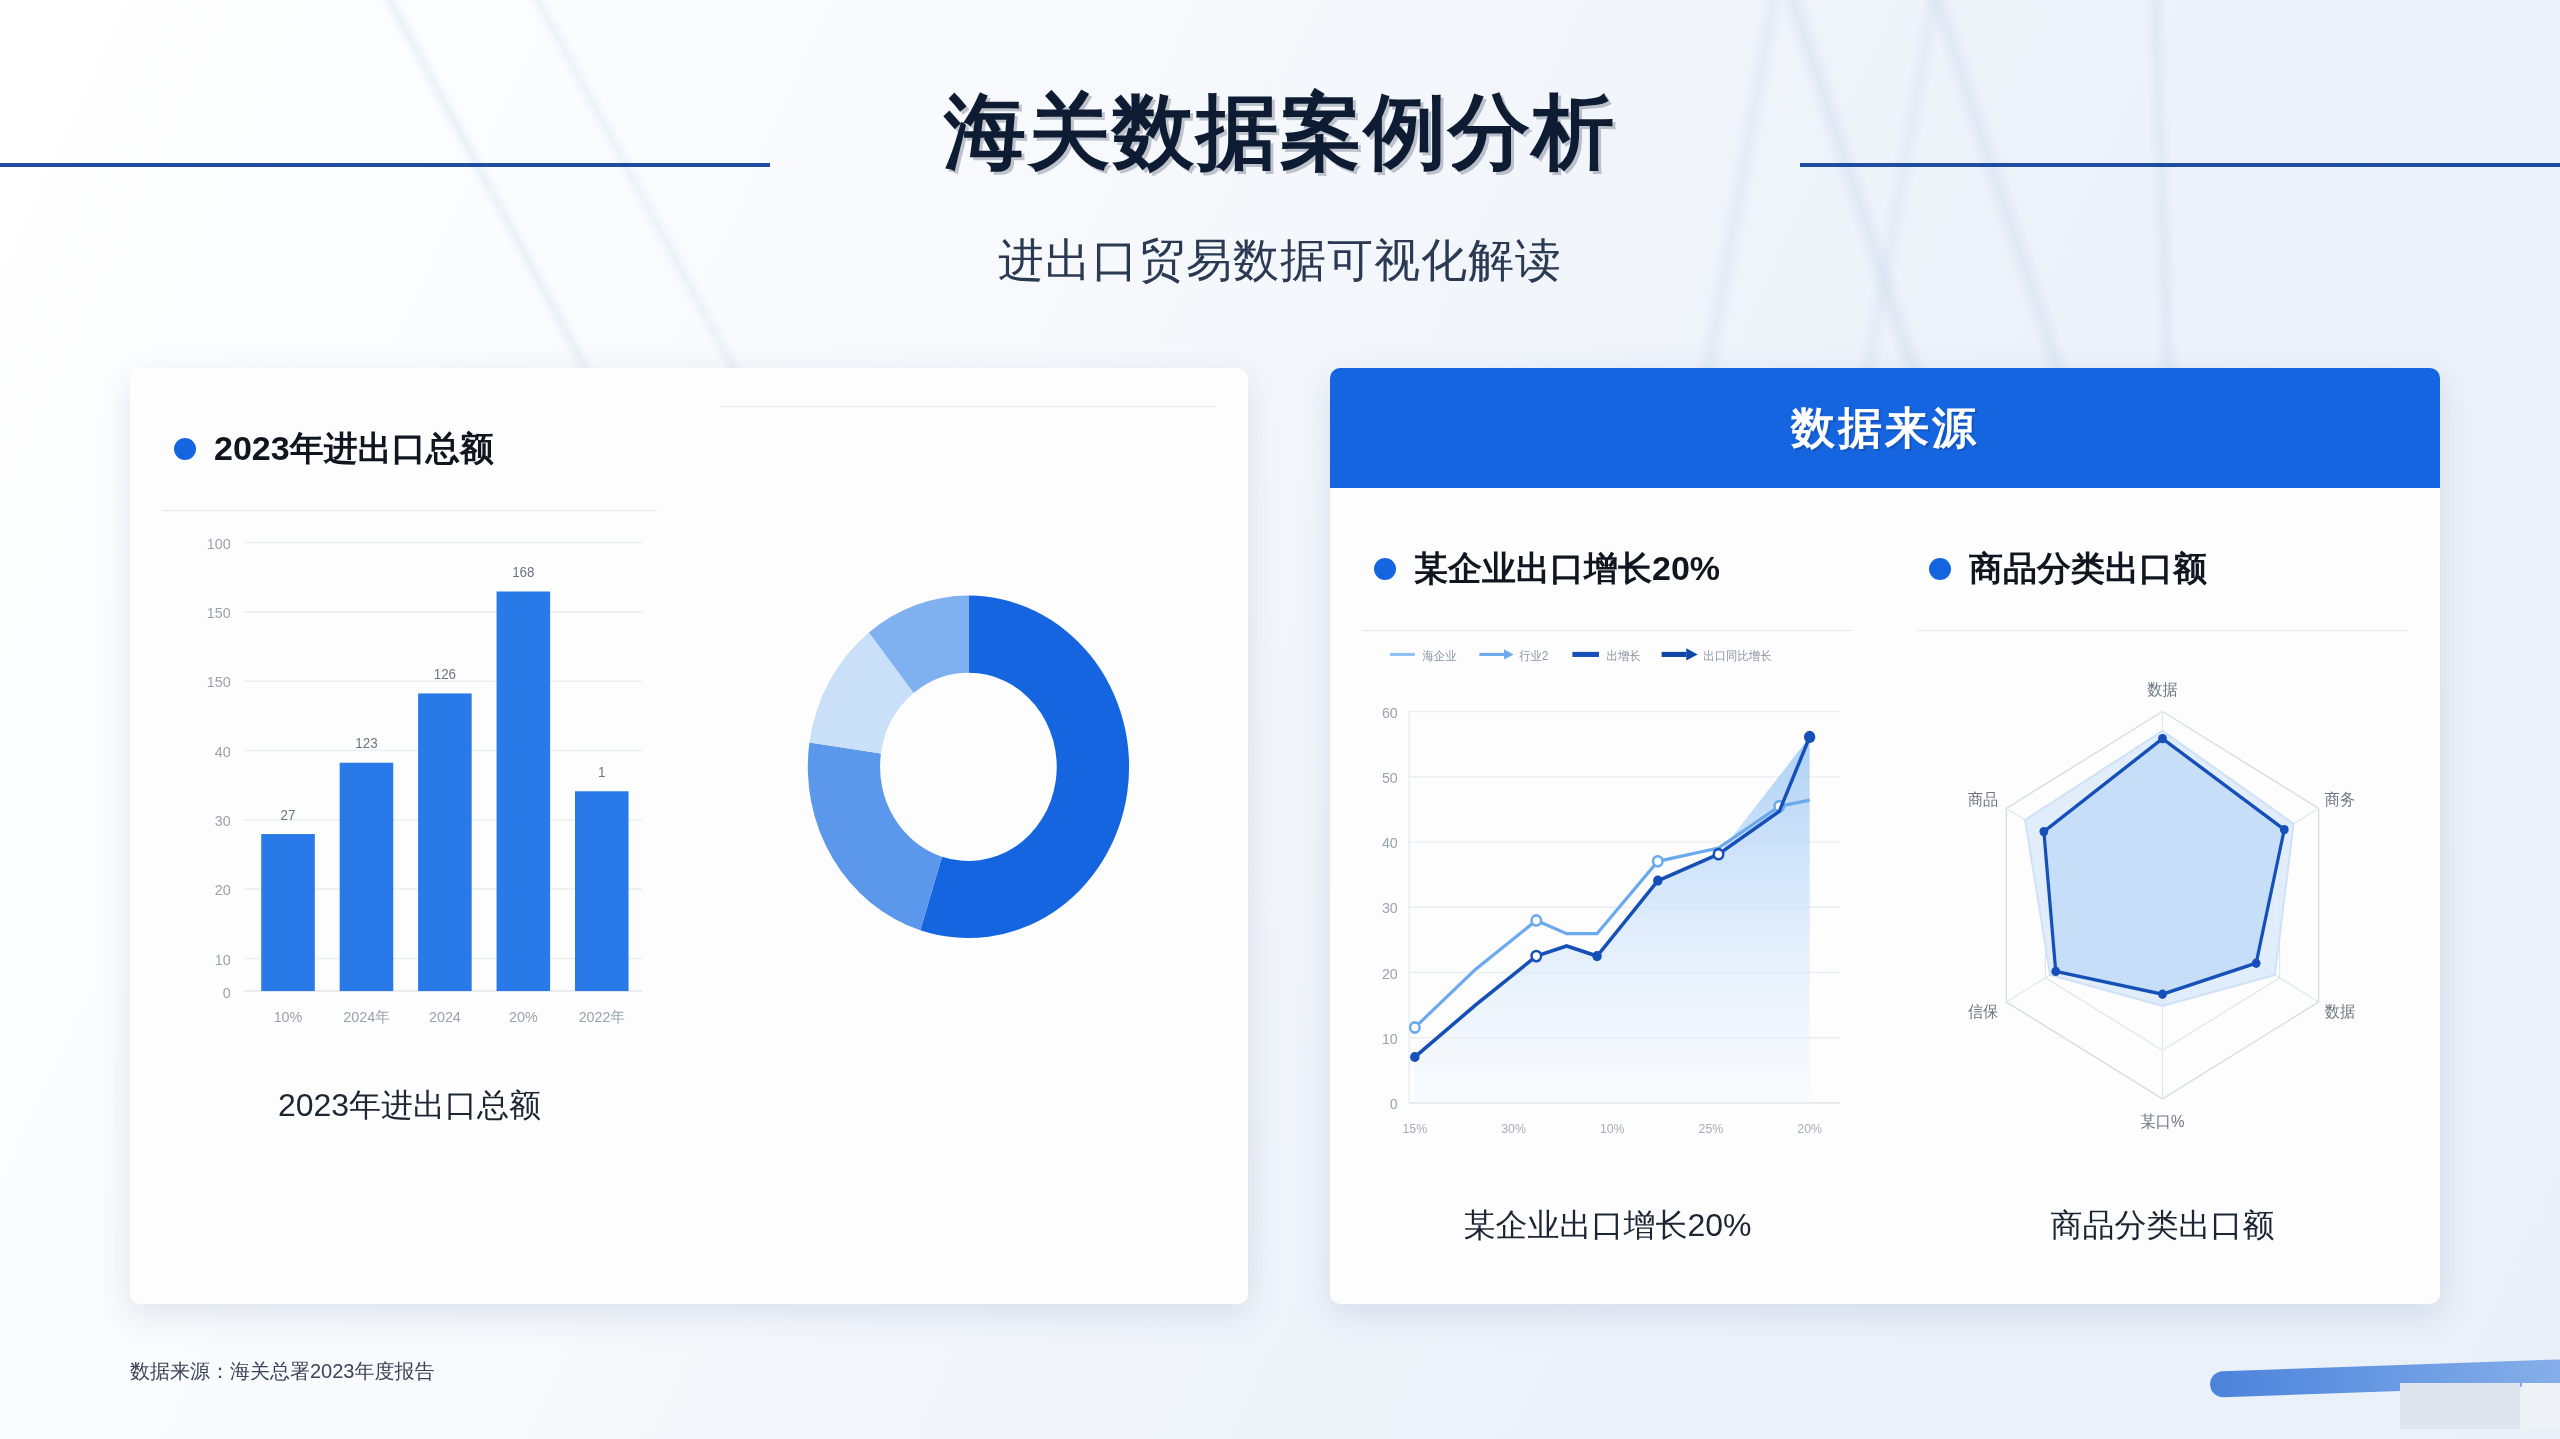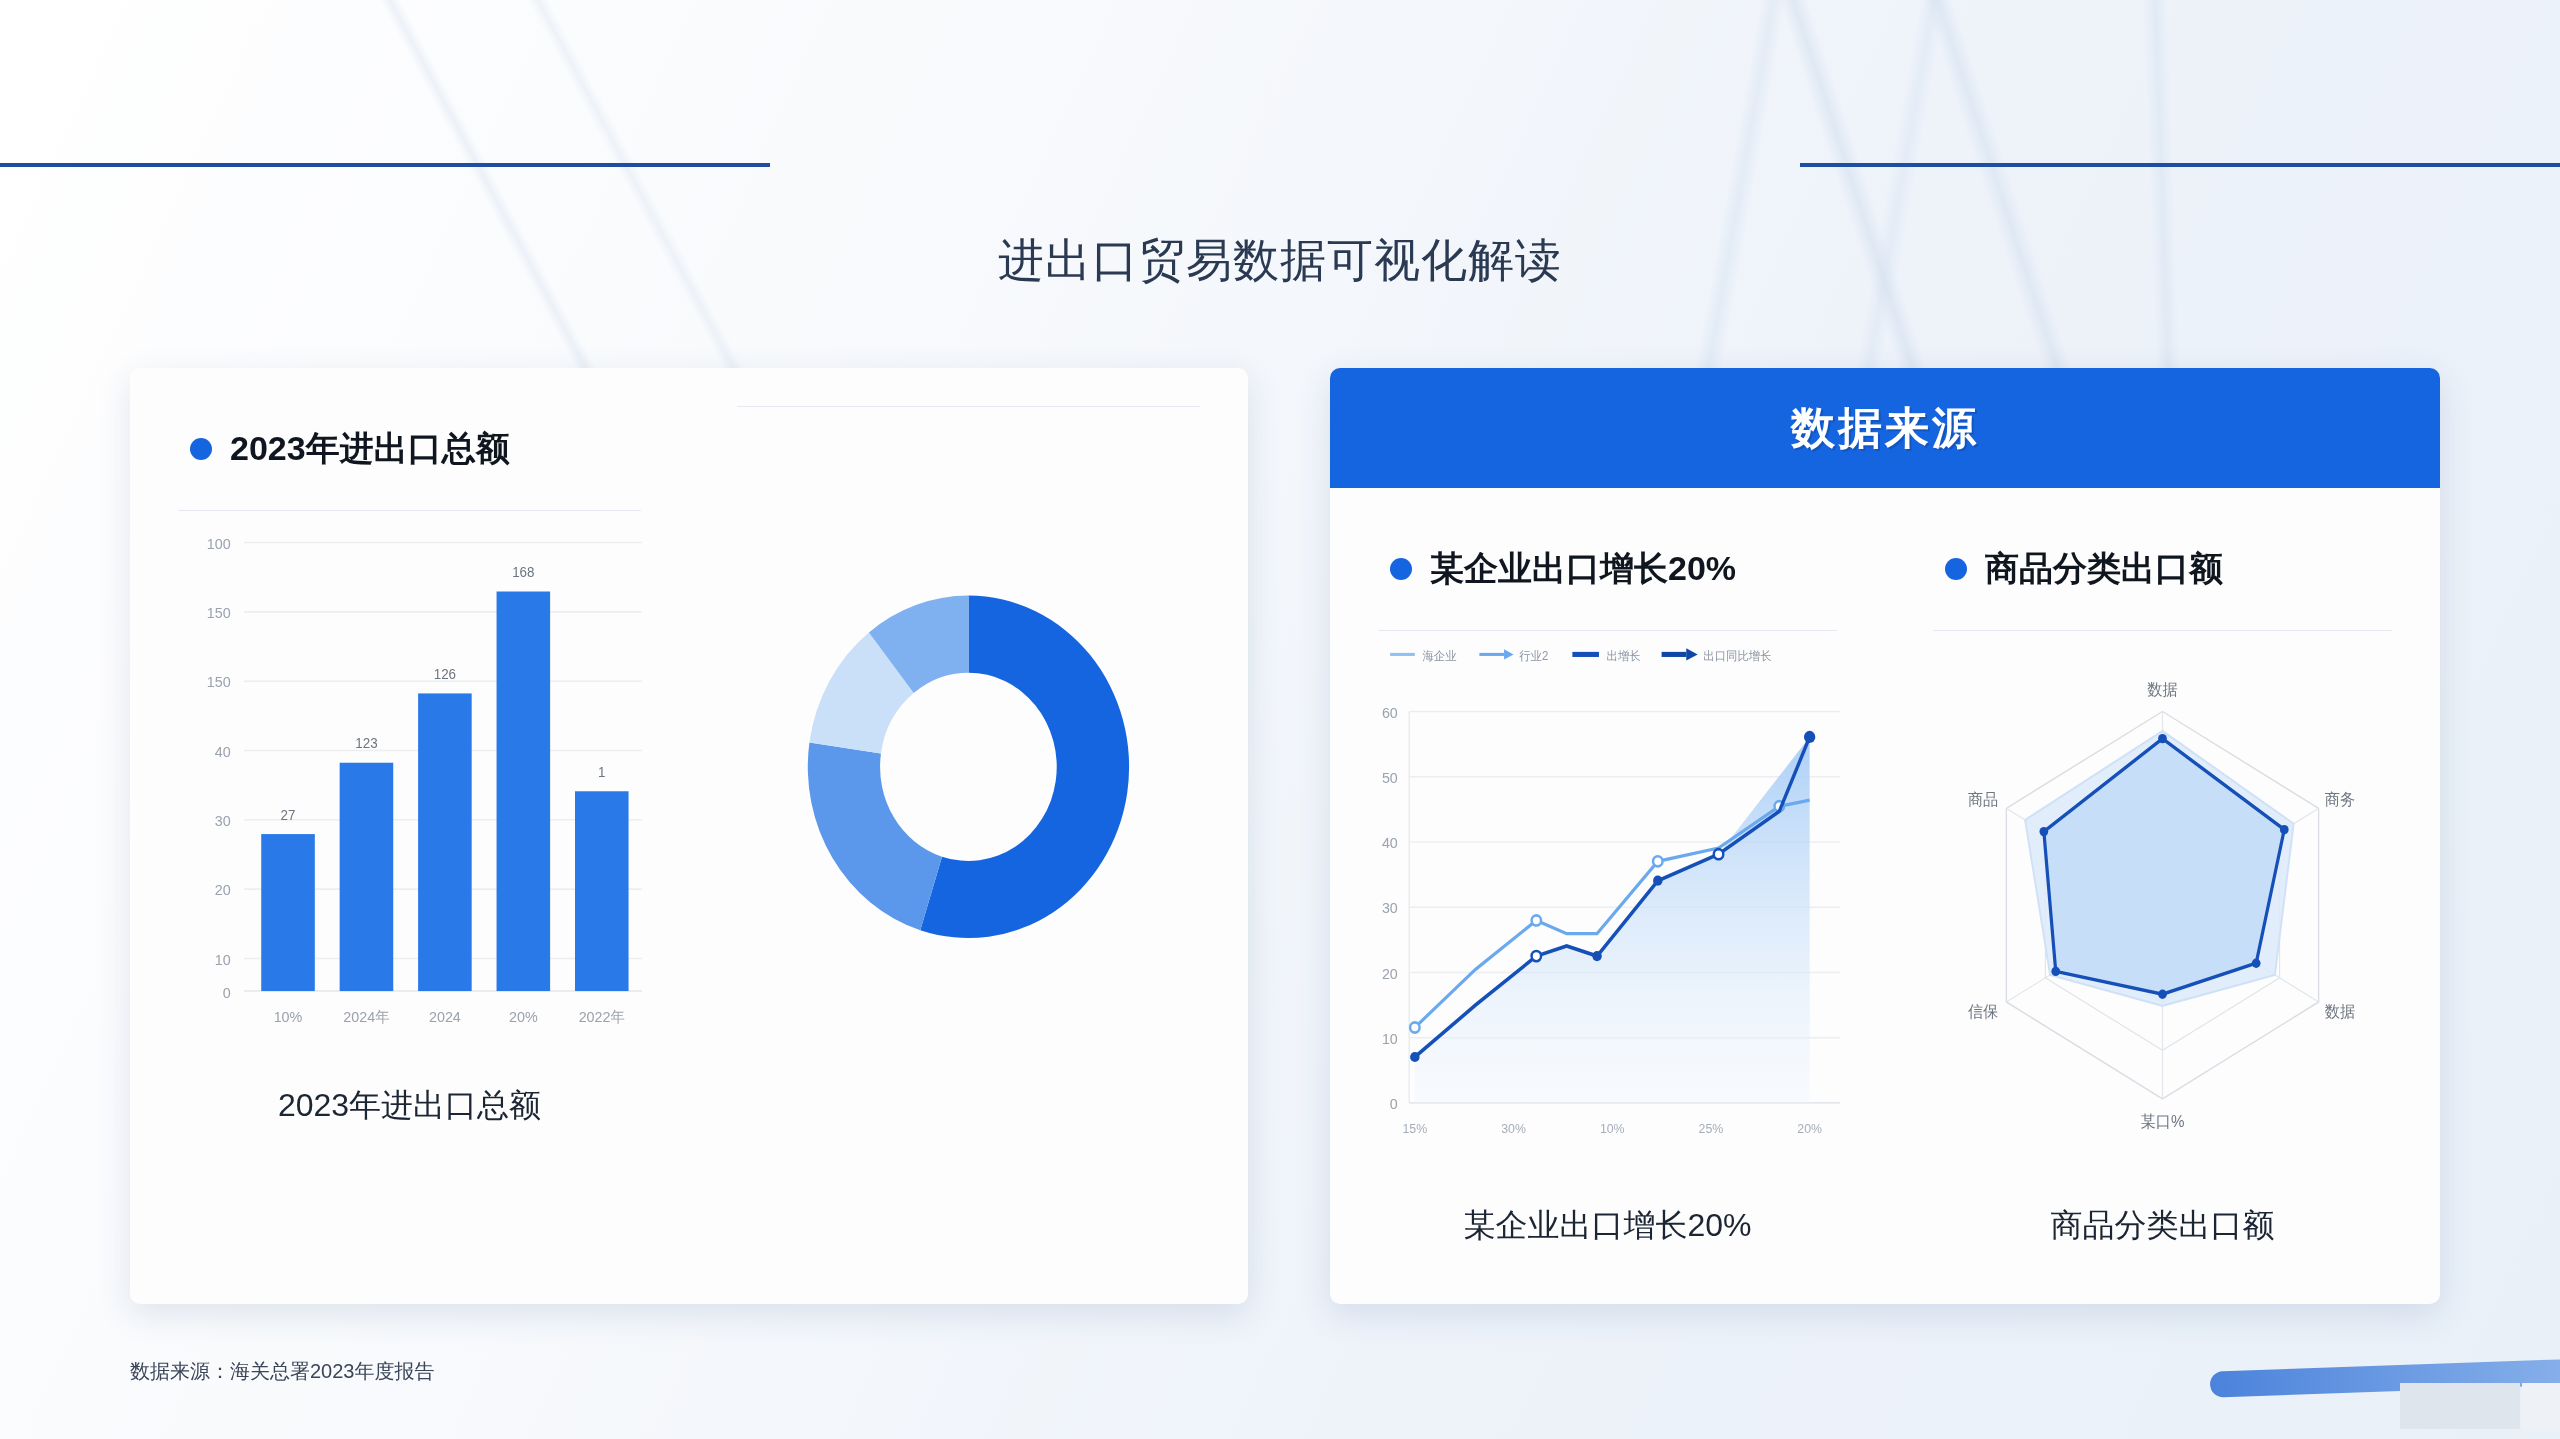--- a/index.html
+++ b/index.html
@@ -53,21 +53,21 @@
   }
   .card.left-card{left:130px;top:368px;width:1118px;height:936px;}
   .card.right-card{left:1330px;top:368px;width:1110px;height:936px;}
   .card-header{
     height:120px;background:#1565e0;color:#fff;
     display:flex;align-items:center;justify-content:center;
     font-size:44px;font-weight:bold;letter-spacing:3px;
     text-shadow:2px 2px 0 rgba(10,40,90,.25);
   }
   .card-body{display:flex;height:816px;}
-  .panel{flex:1;position:relative;padding:0 26px;}
+  .panel{flex:1;position:relative;padding:0 10px;}
   .panel.divider-right::after{
     content:"";position:absolute;right:0;top:58px;bottom:120px;
     width:1px;background:transparent;
   }
 
   .panel-title{
     display:flex;align-items:center;gap:18px;
     margin-top:58px;margin-left:34px;
   }
   .dot{width:22px;height:22px;border-radius:50%;background:#1565e0;flex:0 0 auto;}
@@ -111,20 +111,21 @@
 </style>
 </head>
 <body>
 
 <div class="bg-texture"></div>
 <div class="bg-texture2"></div>
 
 <div class="header">
   <div class="rule left"></div>
   <div class="rule right"></div>
+  <div class="title">海关数据案例分析</div>
   <div class="subtitle">进出口贸易数据可视化解读</div>
 </div>
 
 <div class="card left-card">
   <div class="card-body">
 
     <div class="panel divider-right">
       <div class="panel-title">
         <div class="dot"></div>
         <span class="txt">2023年进出口总额</span>

